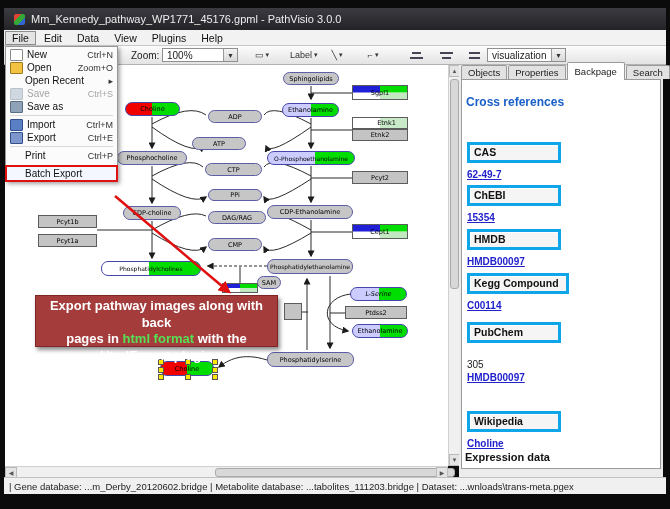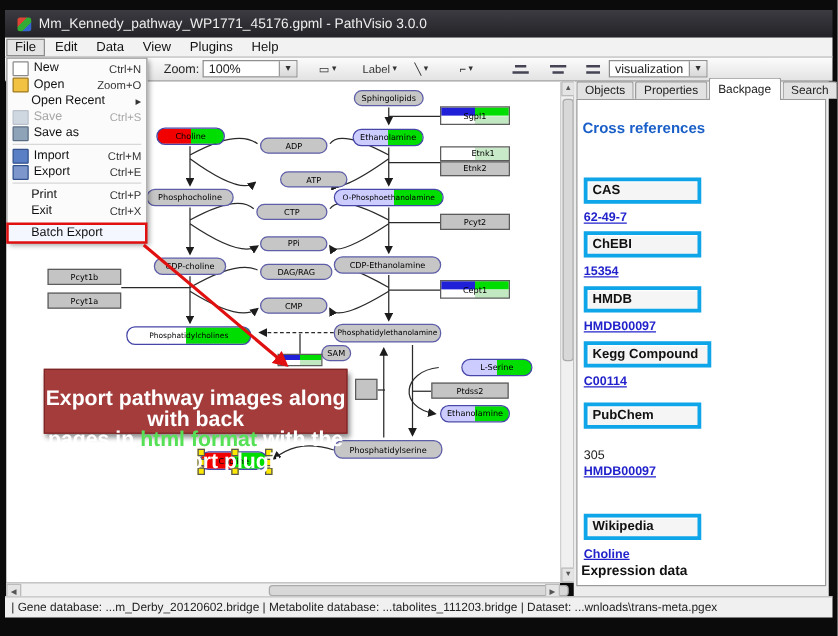--- a/index.html
+++ b/index.html
@@ -53,21 +53,21 @@
   .fm-row .sc{font-size:9px;color:#333;}
   .fm-row.disabled .lbl,.fm-row.disabled .sc{color:#a6a6a6;}
   .fm-row.hl{outline:2px solid #e01010;outline-offset:0px;margin-top:5px;background:#f4f7ff;}
   .fm-sep{height:1px;background:#d8d8d8;margin:2px 3px;}
   .ic-new{background:#fff;border:1px solid #8a8a8a;}
   .ic-open{background:#f2c242;border:1px solid #a07a1e;}
   .ic-save{background:#8fa3b8;border:1px solid #5a6d82;}
   .ic-import{background:#5b7fc4;border:1px solid #31508c;}
   .ic-export{background:#7d97cc;border:1px solid #31508c;}
   
-  .callout{position:absolute;left:35px;top:295px;width:243px;height:52px;background:#a43c3c;border:1px solid #7e2626;box-shadow:2px 3px 4px rgba(0,0,0,.45);color:#fff;font-weight:bold;font-size:17px;text-align:center;line-height:16.5px;z-index:28;padding-top:15px;box-sizing:border-box;}
+  .callout{position:absolute;left:35px;top:295px;width:243px;height:52px;background:#a43c3c;border:1px solid #7e2626;box-shadow:2px 3px 4px rgba(0,0,0,.45);color:#fff;font-weight:bold;font-size:13px;text-align:center;line-height:16.5px;z-index:28;padding-top:2px;box-sizing:border-box;}
   .callout .green{color:#55e055;}
   svg.edges{position:absolute;left:0;top:0;z-index:10;pointer-events:none;}
   svg.annot{position:absolute;left:0;top:0;z-index:35;pointer-events:none;}
   .minibar{display:inline-block;background:#445;width:9px;height:2px;margin:0.5px 0;}
 </style>
 </head>
 <body>
 
 <div id="stage">
 
@@ -259,25 +259,20 @@
         <span class="mi ic-export"></span>
         <span class="lbl">Export</span>
         <span class="sc">Ctrl+E</span>
       </div>
       <div class="fm-sep"></div>
       <div class="fm-row">
         <span class="mi"></span>
         <span class="lbl">Print</span>
         <span class="sc">Ctrl+P</span>
       </div>
-      <div class="fm-row">
-        <span class="mi"></span>
-        <span class="lbl">Exit</span>
-        <span class="sc">Ctrl+X</span>
-      </div>
       <div class="fm-row hl">
         <span class="mi"></span>
         <span class="lbl">Batch Export</span>
         <span class="sc"></span>
       </div>
     </div>
 
   <div class="callout">
     <div><span>Export pathway images along with back</span></div>
     <div>
@@ -300,21 +295,21 @@
     </div>
     <div class="node pill-data" style="left: 125px; top: 102px; width: 55px; height: 14px; background: linear-gradient(to right, rgb(242, 0, 0) 50%, rgb(0, 221, 0) 50%);">
       <span>Choline</span>
     </div>
     <div class="node pill-data" style="left: 282px; top: 103px; width: 57px; height: 14px; background: linear-gradient(to right, rgb(204, 204, 255) 50%, rgb(0, 221, 0) 50%);">
       <span>Ethanolamine</span>
     </div>
     <div class="node pill-gray" style="left: 208px; top: 110px; width: 54px; height: 13px;">
       <span>ADP</span>
     </div>
-    <div class="node pill-gray" style="left: 224px; top: 137px; width: 54px; height: 13px;">
+    <div class="node pill-gray" style="left: 192px; top: 137px; width: 54px; height: 13px;">
       <span>ATP</span>
     </div>
     <div class="node pill-gray" style="left: 117px; top: 151px; width: 70px; height: 14px;">
       <span>Phosphocholine</span>
     </div>
     <div class="node pill-data" style="left: 267px; top: 151px; width: 88px; height: 14px; background: linear-gradient(to right, rgb(204, 204, 255) 55%, rgb(0, 221, 0) 55%);">
       <span style="font-size: 6px;">O-Phosphoethanolamine</span>
     </div>
     <div class="node pill-gray" style="left: 205px; top: 163px; width: 57px; height: 13px;">
       <span>CTP</span>
@@ -339,21 +334,21 @@
     </div>
     <div class="node pill-gray" style="left: 267px; top: 259px; width: 86px; height: 15px;">
       <span style="font-size: 6px;">Phosphatidylethanolamine</span>
     </div>
     <div class="node pill-gray" style="left: 195px; top: 276px; width: 24px; height: 13px; margin-top: 44px;">
       <span>SAH</span>
     </div>
     <div class="node pill-gray" style="left: 257px; top: 276px; width: 24px; height: 13px;">
       <span>SAM</span>
     </div>
-    <div class="node pill-data" style="left: 369px; top: 287px; width: 57px; height: 14px; background: linear-gradient(to right, rgb(204, 204, 255) 50%, rgb(0, 221, 0) 50%);">
+    <div class="node pill-data" style="left: 350px; top: 287px; width: 57px; height: 14px; background: linear-gradient(to right, rgb(204, 204, 255) 50%, rgb(0, 221, 0) 50%); font-style: italic;">
       <span>L-Serine</span>
     </div>
     <div class="node pill-data" style="left: 352px; top: 324px; width: 56px; height: 14px; background: linear-gradient(to right, rgb(204, 204, 255) 50%, rgb(0, 221, 0) 50%);">
       <span>Ethanolamine</span>
     </div>
     <div class="node pill-gray" style="left: 267px; top: 352px; width: 87px; height: 15px;">
       <span>Phosphatidylserine</span>
     </div>
     <div class="node pill-data" style="left: 160px; top: 361px; width: 54px; height: 15px; background: linear-gradient(to right, rgb(242, 0, 0) 50%, rgb(0, 221, 0) 50%);">
       <span>Choline</span>

